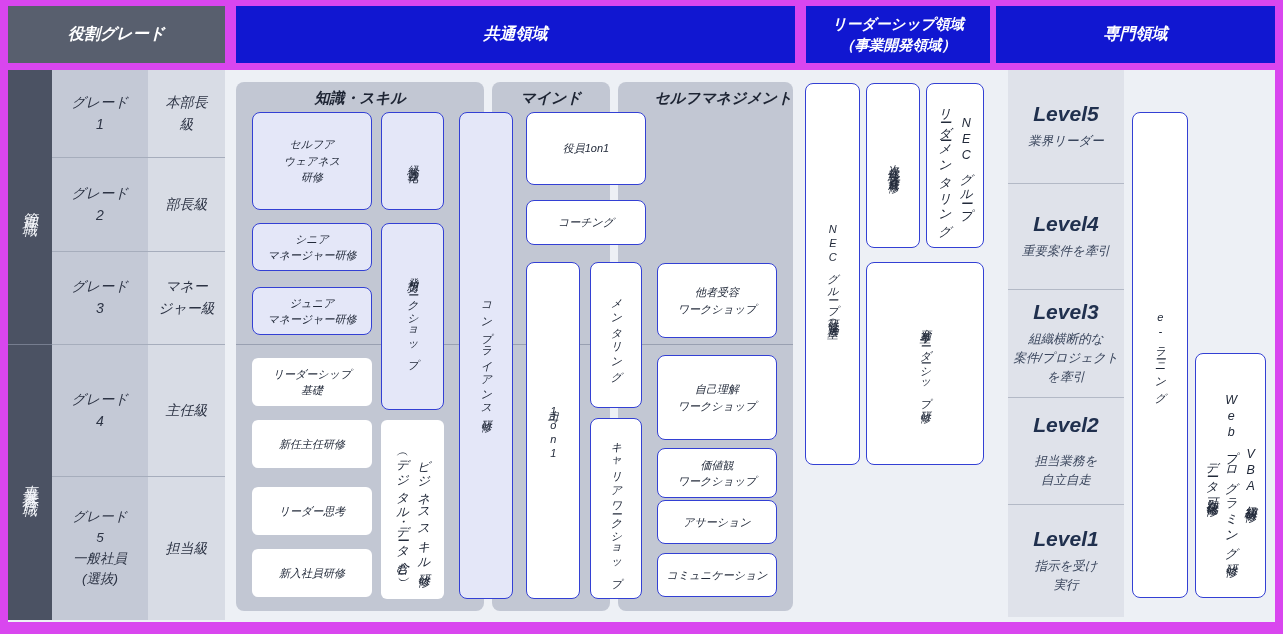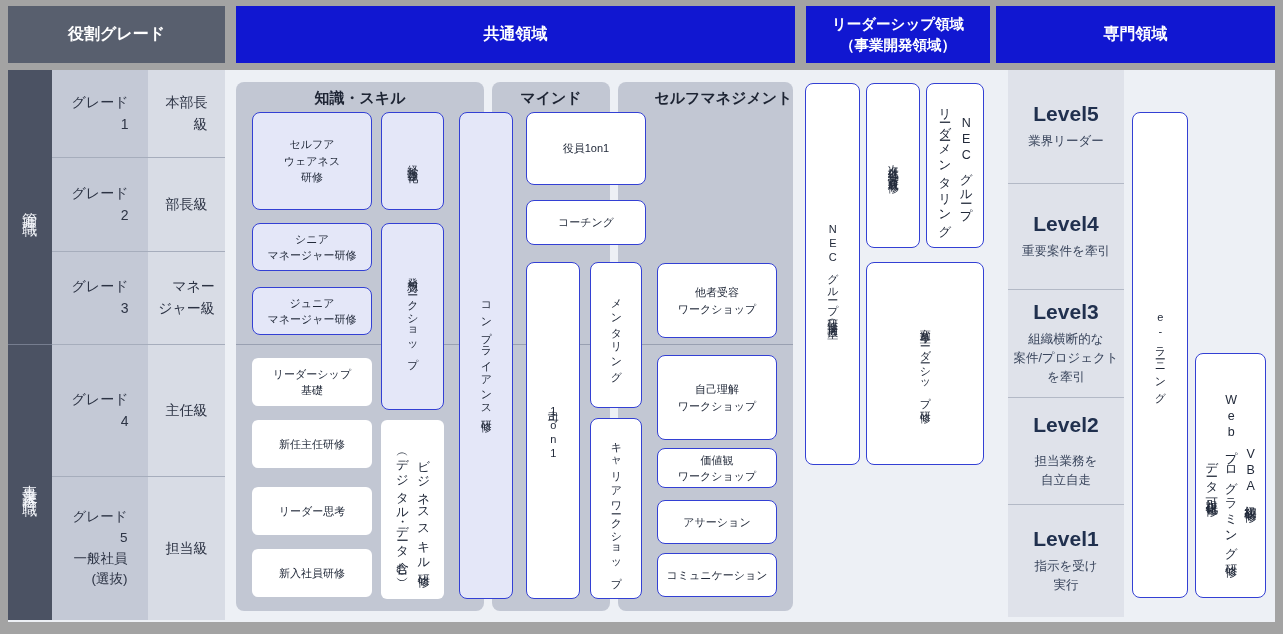--- a/index.html
+++ b/index.html
@@ -1,32 +1,33 @@
 <!DOCTYPE html>
 <html><head>
 <meta charset="utf-8">
 <style>
   html,body{margin:0;padding:0;background:#ffffff;}
   .canvas{
-    position:relative;width:1283px;height:634px;background:#a3a3a3;overflow:hidden;
+    position:relative;width:1283px;height:634px;background:#d946ef;overflow:hidden;
     font-family:"Liberation Sans","DejaVu Sans",sans-serif;
+    font-style:italic;
     -webkit-font-smoothing:antialiased;
   }
   .abs{position:absolute;box-sizing:border-box;}
   .body-bg{background:#edf0f5;}
   .hdr{
     display:flex;align-items:center;justify-content:center;
     color:#ffffff;font-weight:600;font-size:16px;text-align:center;white-space:pre-line;
     background:#1117d1;z-index:1;
   }
   .hdr.dark{background:#585f6e;}
   .hdr.two-line{font-size:14.5px;line-height:1.4;}
   .colcell{
     display:flex;align-items:center;justify-content:center;
-    text-align:right;white-space:pre-line;color:#2c3344;
+    text-align:center;white-space:pre-line;color:#2c3344;
     font-size:14px;line-height:1.55;z-index:1;
   }
   .sidebar{background:#4b5263;color:#f4f6fa;writing-mode:vertical-rl;text-orientation:upright;
     letter-spacing:4px;font-size:15px;font-weight:500;}
   .gradecol{background:#c4c9d6;}
   .rankcol{background:#d8dce5;}
   .rowline{border-bottom:1px solid #a6adbc;}
   .rowline-light{border-bottom:1px solid #767d8f;}
   .panel{background:#c2c7d3;border-radius:8px;z-index:1;}
   .panel-label{
@@ -119,21 +120,21 @@
   <div class="abs box" style="left:526px;top:112px;width:120px;height:73px;">役員1on1</div>
   <div class="abs box" style="left:526px;top:200px;width:120px;height:45px;">コーチング</div>
   <div class="abs box v" style="left:526px;top:262px;width:54px;height:337px;">上司1on1</div>
   <div class="abs box v" style="left:590px;top:262px;width:52px;height:146px;">メンタリング</div>
   <div class="abs box v" style="left:590px;top:418px;width:52px;height:181px;">キャリアワークショップ</div>
 
   <div class="abs box" style="left:657px;top:263px;width:120px;height:75px;">他者受容
 ワークショップ</div>
   <div class="abs box" style="left:657px;top:355px;width:120px;height:85px;">自己理解
 ワークショップ</div>
-  <div class="abs box" style="left:657px;top:448px;width:120px;height:40px;">価値観
+  <div class="abs box" style="left:657px;top:448px;width:120px;height:50px;">価値観
 ワークショップ</div>
   <div class="abs box" style="left:657px;top:500px;width:120px;height:44px;">アサーション</div>
   <div class="abs box" style="left:657px;top:553px;width:120px;height:44px;">コミュニケーション</div>
 
   <div class="abs box v" style="left:805px;top:83px;width:55px;height:382px;">NECグループ研修（選抜型）</div>
   <div class="abs box v" style="left:866px;top:83px;width:54px;height:165px;">次世代経営者育成研修</div>
   <div class="abs box v small" style="left:926px;top:83px;width:58px;height:165px;">NECグループ
 リーダーメンタリング</div>
   <div class="abs box v" style="left:866px;top:262px;width:118px;height:203px;">変革型リーダーシップ研修</div>
 

